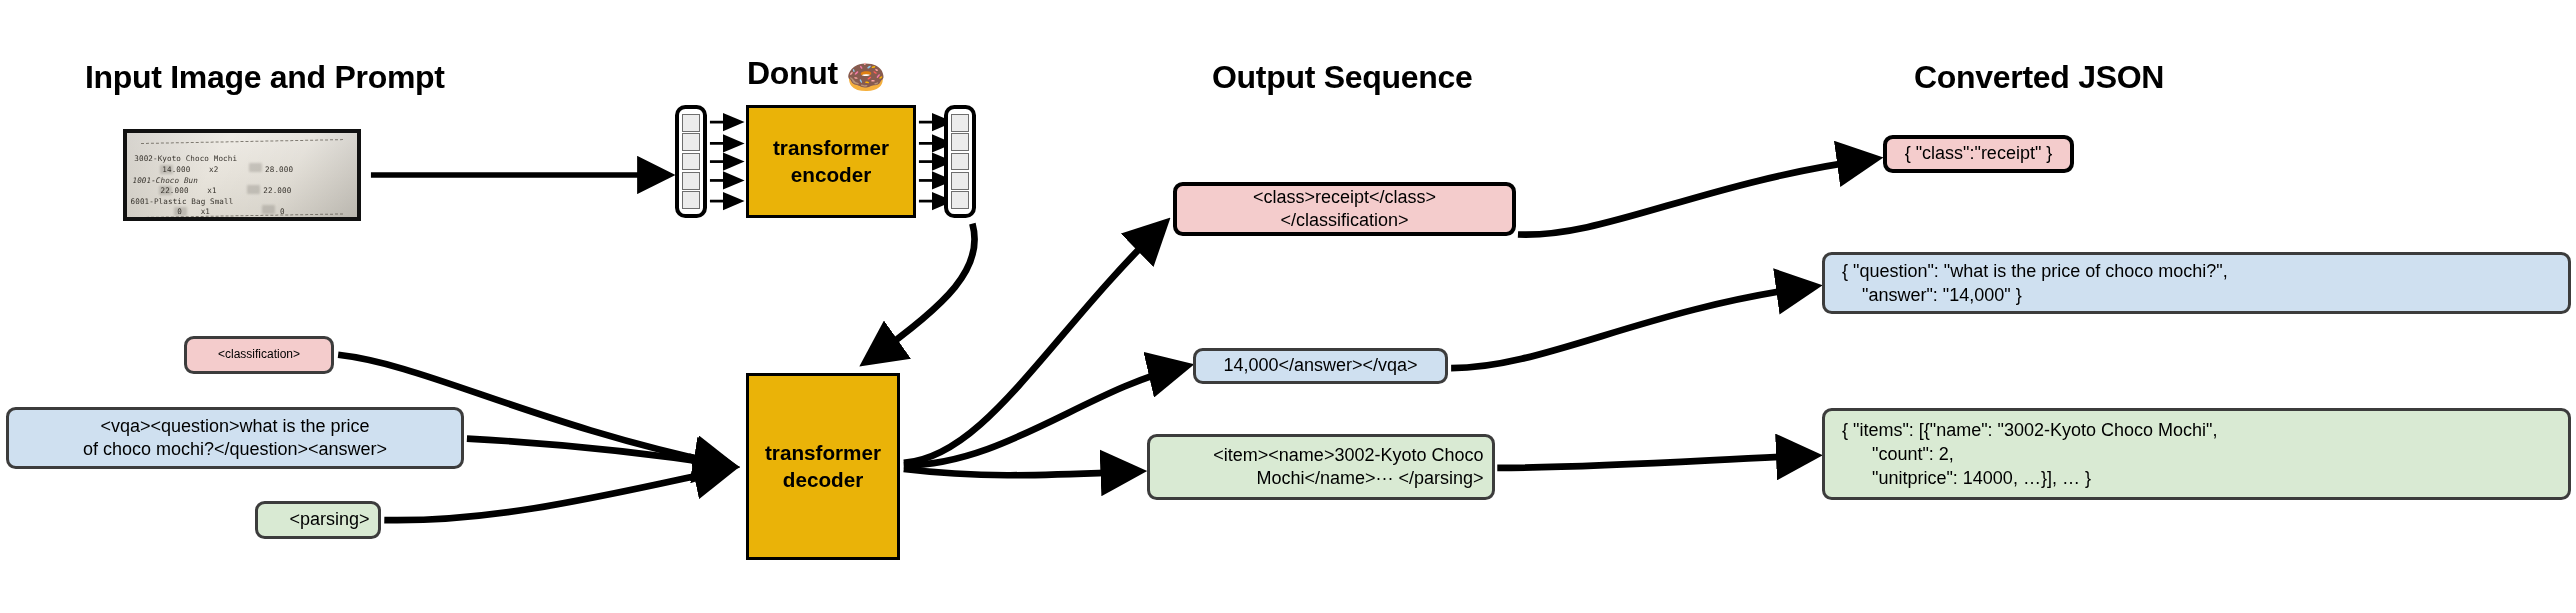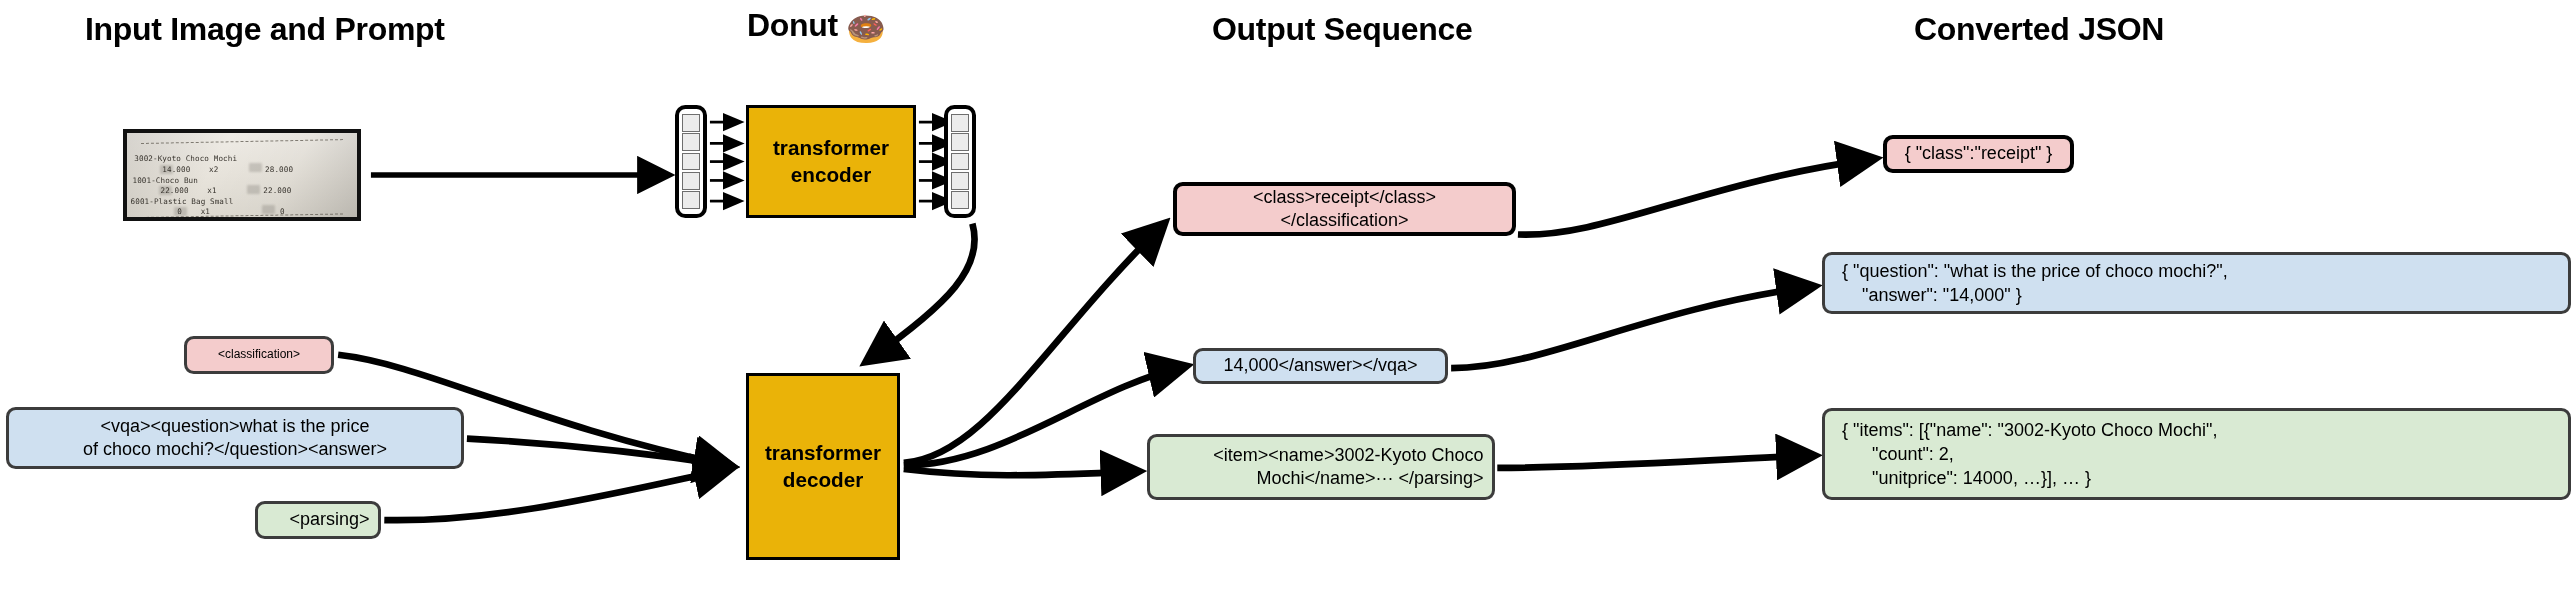--- a/index.html
+++ b/index.html
@@ -25,20 +25,21 @@
 
   
   .col-title {
     position: absolute;
     font-weight: bold;
     font-size: 32px;
     color: #000000;
     white-space: nowrap;
     letter-spacing: -0.3px;
     z-index: 4;
+    margin-top: 48px;
   }
   #title-input    { left: 85px;  top: 11px; }
   #title-donut    { left: 747px; top: 7.3px; }
   #title-output   { left: 1212px; top: 11px; }
   #title-json     { left: 1914px; top: 11px; }
   .donut-emoji { font-size: 32px; vertical-align: -3.6px; }
 
   
   #receipt {
     position: absolute;
@@ -214,21 +215,21 @@
   <div class="col-title" id="title-output">Output Sequence</div>
 
   <div class="col-title" id="title-json">Converted JSON</div>
 
   <div id="receipt">
     <div class="rc-rule" id="rc-rule-top"></div>
     <div class="rc-line" style="left:7.3px;  top:20.7px;">3002-Kyoto Choco Mochi</div>
     <div class="rc-blur" style="left:33px;  top:32px;  width:13.4px; height:9px;"></div>
     <div class="rc-line" style="left:7.3px;  top:32px;">      14.000    x2          28.000</div>
     <div class="rc-blur" style="left:122px; top:30px;  width:13.4px; height:9px;"></div>
-    <div class="rc-line" style="left:5.5px;   top:43px;">1001-Choco Bun</div>
+    <div class="rc-line" style="left:5.5px;   top:43px;font-style:italic;">1001-Choco Bun</div>
     <div class="rc-blur" style="left:32px;  top:53px;  width:13.4px; height:9px;"></div>
     <div class="rc-line" style="left:5.5px;   top:53px;">      22.000    x1          22.000</div>
     <div class="rc-blur" style="left:120px; top:52px;  width:13.4px; height:9px;"></div>
     <div class="rc-line" style="left:3.6px;   top:64px;">6001-Plastic Bag Small</div>
     <div class="rc-blur" style="left:47px;  top:74px; width:13.4px; height:9px;"></div>
     <div class="rc-line" style="left:3.6px;   top:74px;">          0    x1               0</div>
     <div class="rc-blur" style="left:135px; top:72px; width:13.4px; height:9px;"></div>
     <div class="rc-rule" id="rc-rule-bot"></div>
   </div>
 

